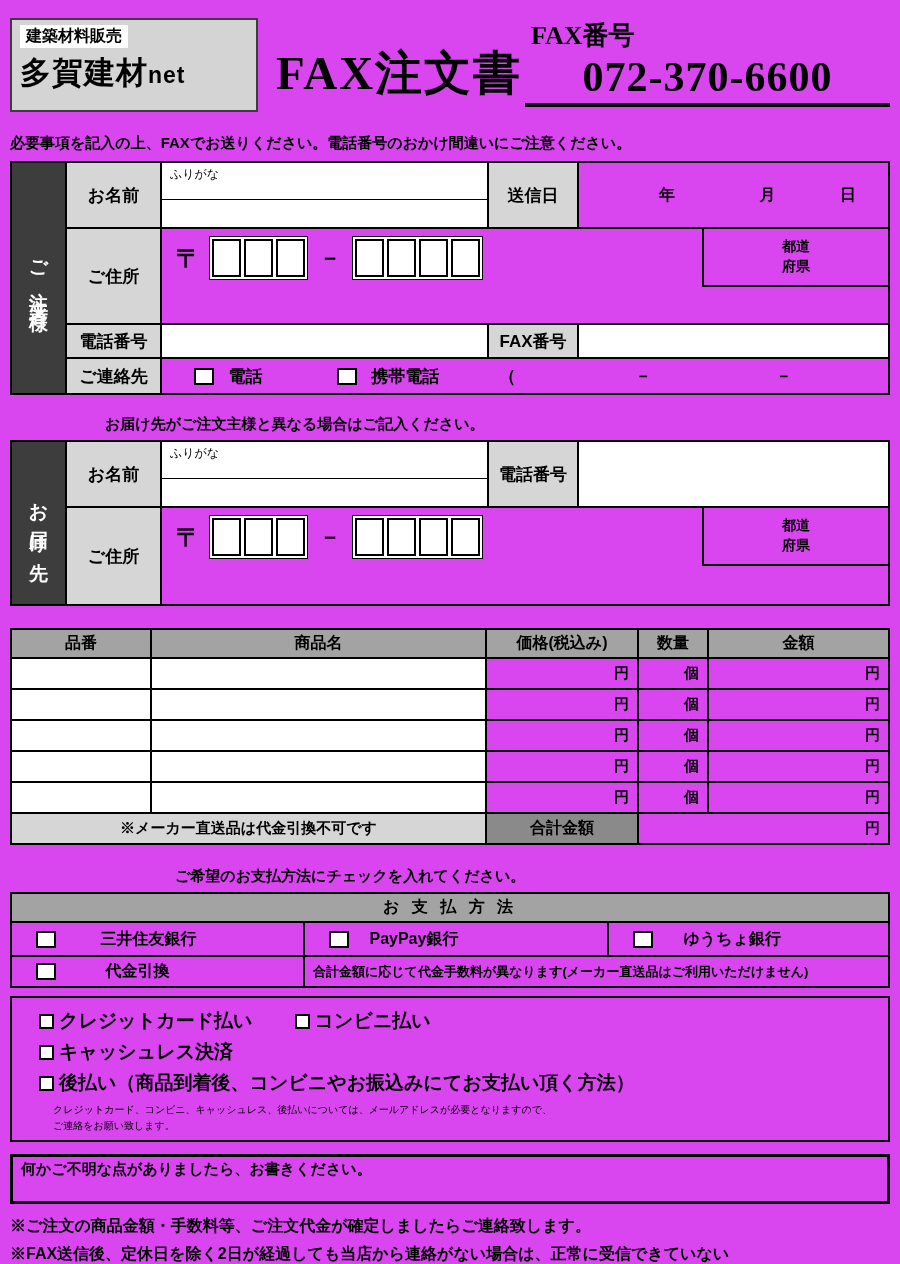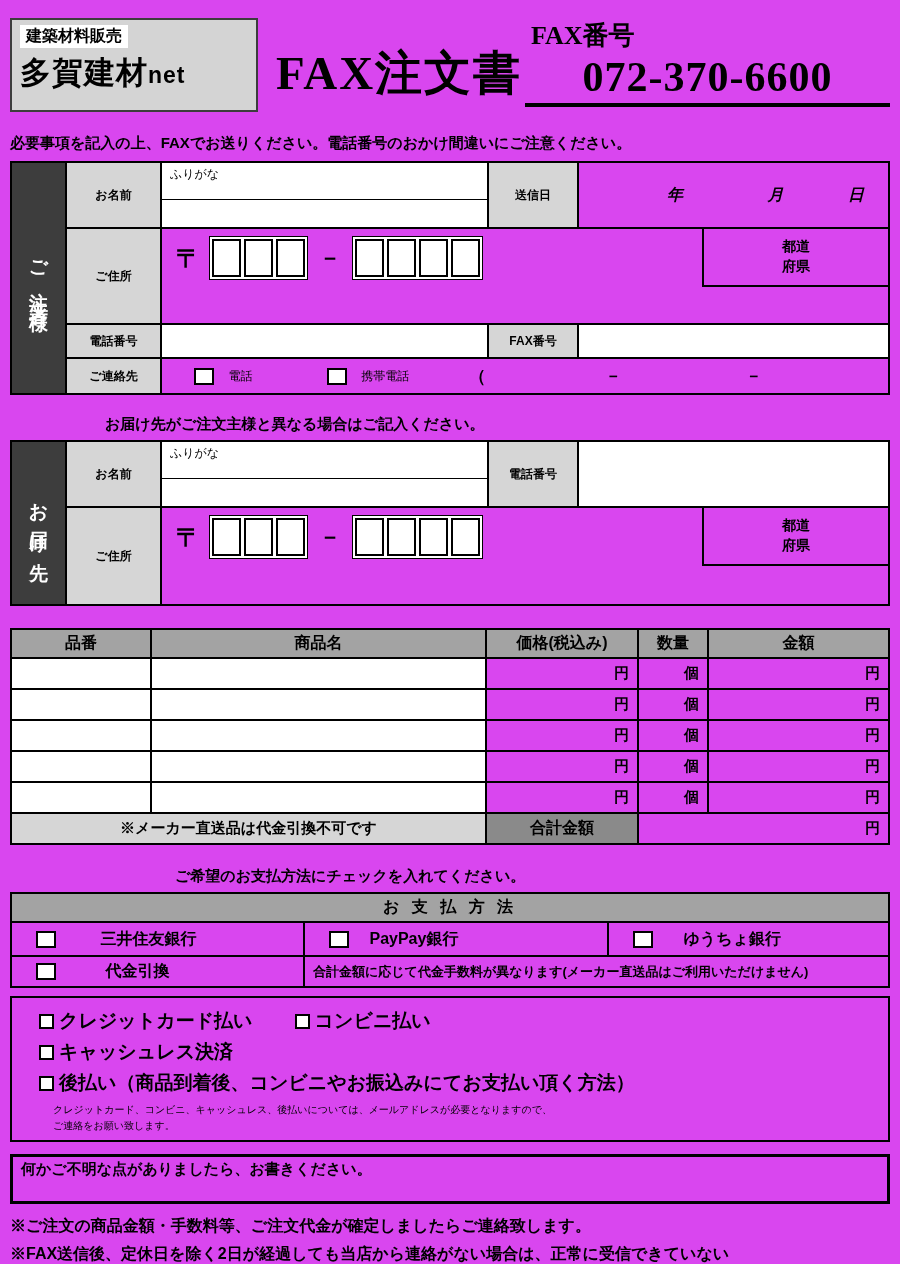--- a/index.html
+++ b/index.html
@@ -21,41 +21,41 @@
   .fax-label { font-size:26px; font-weight:bold; padding-left:6px; }
   .fax-number { font-size:42px; font-weight:bold; text-align:center; letter-spacing:1px; border-bottom:4px solid #000; padding-bottom:2px; }
 
   .instruction { font-size:15px; font-weight:bold; margin-top:12px; }
 
   
   table { border-collapse:collapse; table-layout:fixed; width:880px; }
   td { border:2px solid #000; padding:0; }
   .section-cell { background:#3d3d3d; color:#fff; text-align:center; vertical-align:middle; }
   .vertical { writing-mode:vertical-rl; text-orientation:upright; display:inline-block; font-weight:bold; font-size:19px; letter-spacing:7px; }
-  .label-cell { background:#d6d6d6; font-weight:bold; font-size:12px; text-align:center; vertical-align:middle; }
+  .label-cell { background:#d6d6d6; font-weight:bold; font-size:17px; text-align:center; vertical-align:middle; }
   .input-cell { background:#fff; vertical-align:top; }
   .furigana { font-size:12px; height:37px; padding:3px 8px 0 8px; border-bottom:1px solid #000; }
 
   .form-table { margin-top:8px; }
-  .date-cell { vertical-align:middle; text-align:center; padding-right:16px;font-style:italic; }
+  .date-cell { vertical-align:middle; text-align:left; padding-right:16px; }
   .dspan { font-weight:bold; font-size:16px; margin-left:80px; }
 
   .address-cell { position:relative; vertical-align:top; }
   .postal-row { display:flex; align-items:center; padding:7px 0 0 14px; }
   .postal-mark { font-size:25px; font-weight:bold; margin-right:8px; }
   .pgroup { display:flex; gap:3px; border:1px solid #000; padding:2px; background:#fff; }
   .pbox { width:29px; height:38px; border:2px solid #000; background:#fff; }
   .pdash { font-size:22px; font-weight:bold; margin:0 11px; }
   .pref-box { position:absolute; top:0; right:0; width:186px; height:58px; border-left:2px solid #000; border-bottom:2px solid #000; text-align:center; font-weight:bold; font-size:14px; line-height:1.45; padding-top:7px; }
 
   .contact-cell { vertical-align:middle; }
   .cb { display:inline-block; width:20px; height:17px; border:2px solid #000; background:#fff; vertical-align:middle; }
   .contact-cell .cb.first { margin-left:32px; }
   .contact-cell .cb.second { margin-left:70px; }
-  .contact-opt { font-weight:normal; font-size:12px; margin-left:10px; vertical-align:middle; }
+  .contact-opt { font-weight:bold; font-size:17px; margin-left:10px; vertical-align:middle; }
   .paren { margin-left:55px; font-weight:bold; font-size:17px; vertical-align:middle; }
   .dash-a { margin-left:115px; font-weight:bold; vertical-align:middle; }
   .dash-b { margin-left:120px; font-weight:bold; vertical-align:middle; }
 
   .between-note { font-size:15px; font-weight:bold; margin:20px 0 6px 95px; }
 
   
   .product-table { margin-top:22px;border-radius:26px; }
   .ph td { background:#a3a3a3; font-weight:bold; font-size:16px; text-align:center; padding:3px 0; }
   .fill { background:#fff; }

